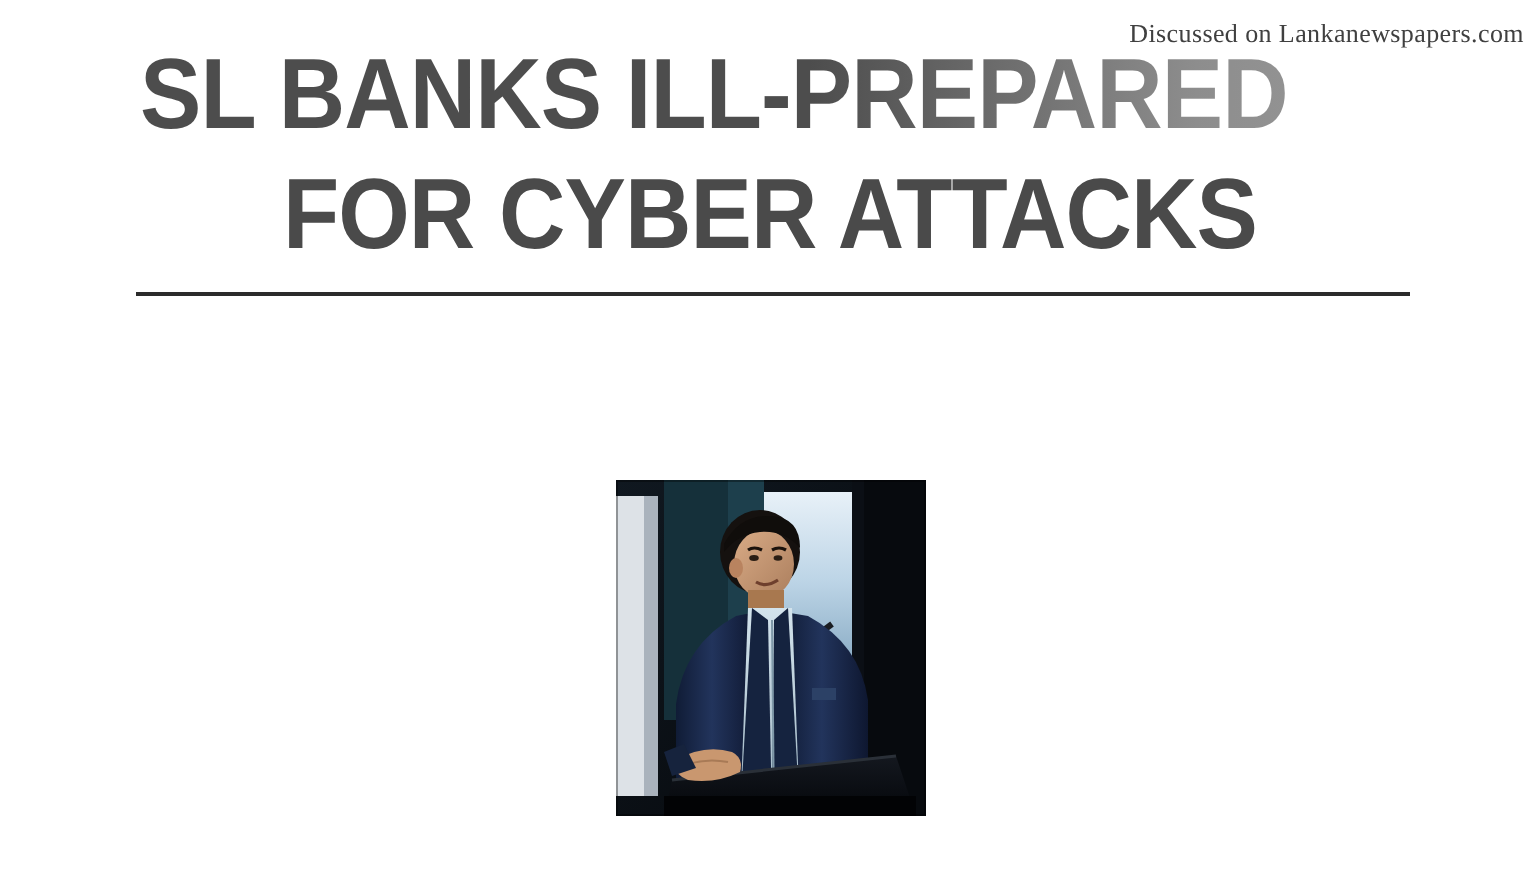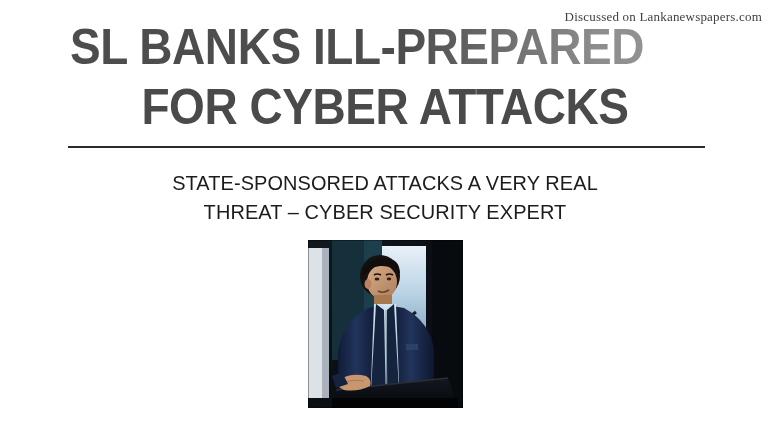--- a/index.html
+++ b/index.html
@@ -116,24 +116,20 @@
 
   <div class="watermark">Discussed on Lankanewspapers.com</div>
 
   <div class="headline-block">
     <div class="headline-line headline-line-1">SL BANKS ILL-PREPARED</div>
     <div class="headline-line headline-line-2">FOR CYBER ATTACKS</div>
   </div>
 
   <div class="divider"></div>
 
-  <div class="subtitle-block">
-    <div class="subtitle-line">STATE-SPONSORED ATTACKS A VERY REAL</div>
-    <div class="subtitle-line">THREAT – CYBER SECURITY EXPERT</div>
-  </div>
 
   <div class="photo-frame">
     <svg width="155" height="168" viewBox="0 0 155 168">
       <defs>
         <linearGradient id="bgDark" x1="0" y1="0" x2="1" y2="1">
           <stop offset="0%" stop-color="#101820"></stop>
           <stop offset="100%" stop-color="#05070a"></stop>
         </linearGradient>
         <linearGradient id="scr" x1="0" y1="0" x2="0" y2="1">
           <stop offset="0%" stop-color="#e8f1f8"></stop>

